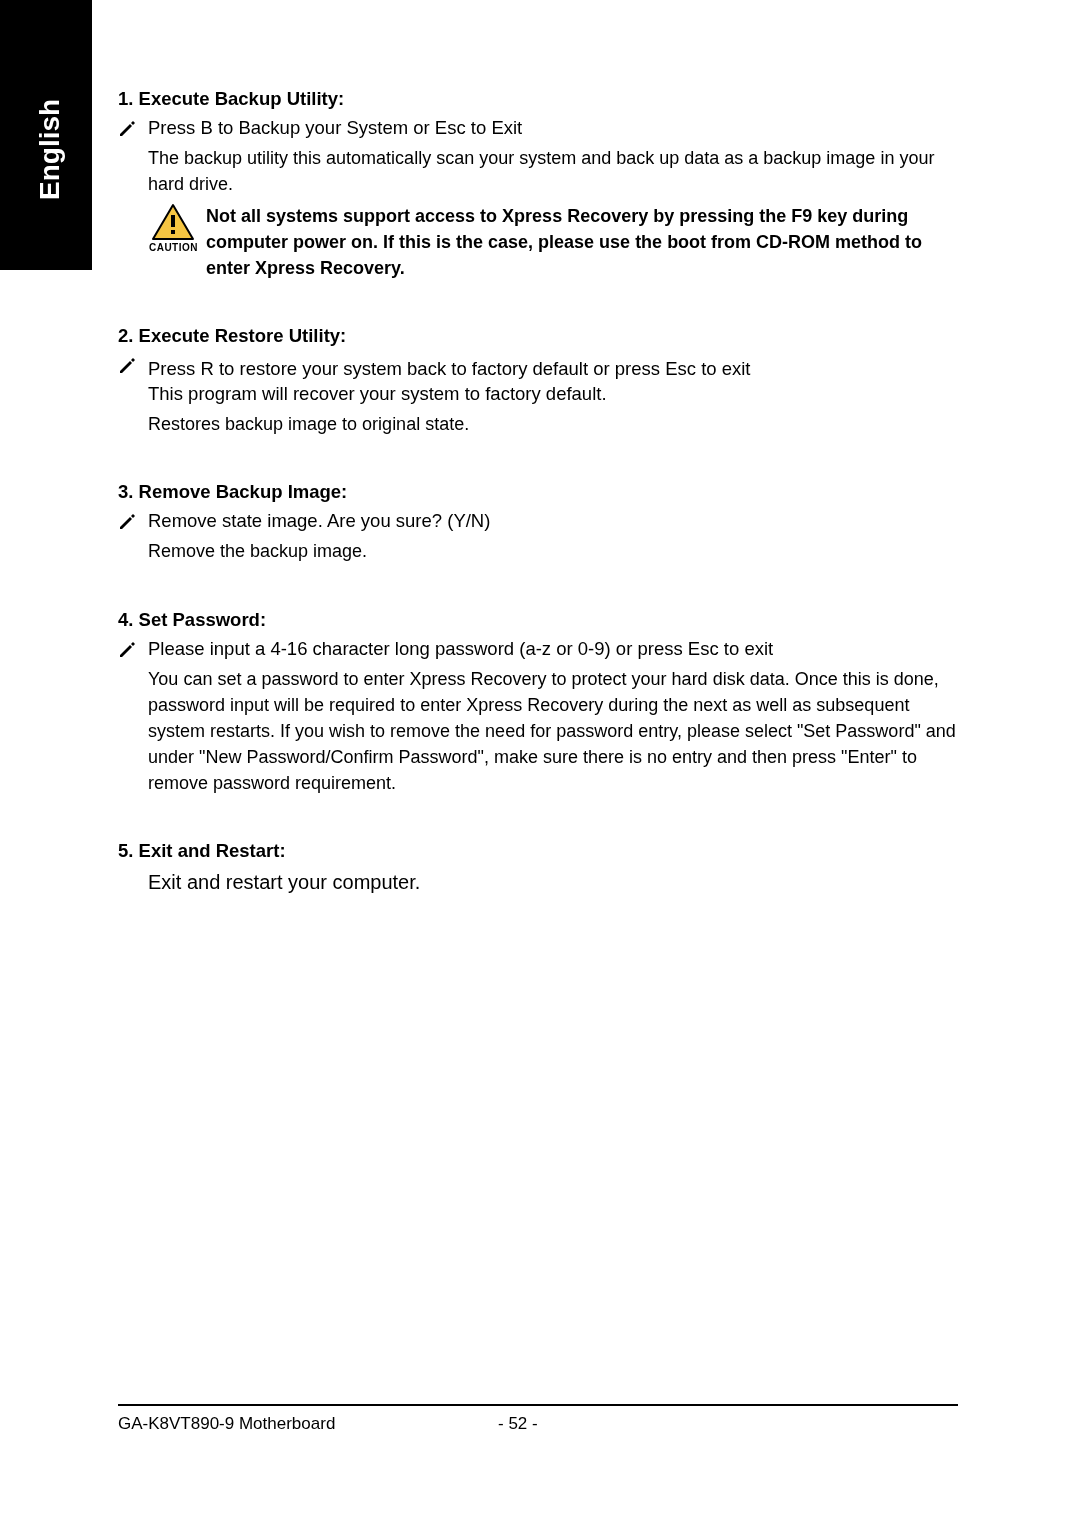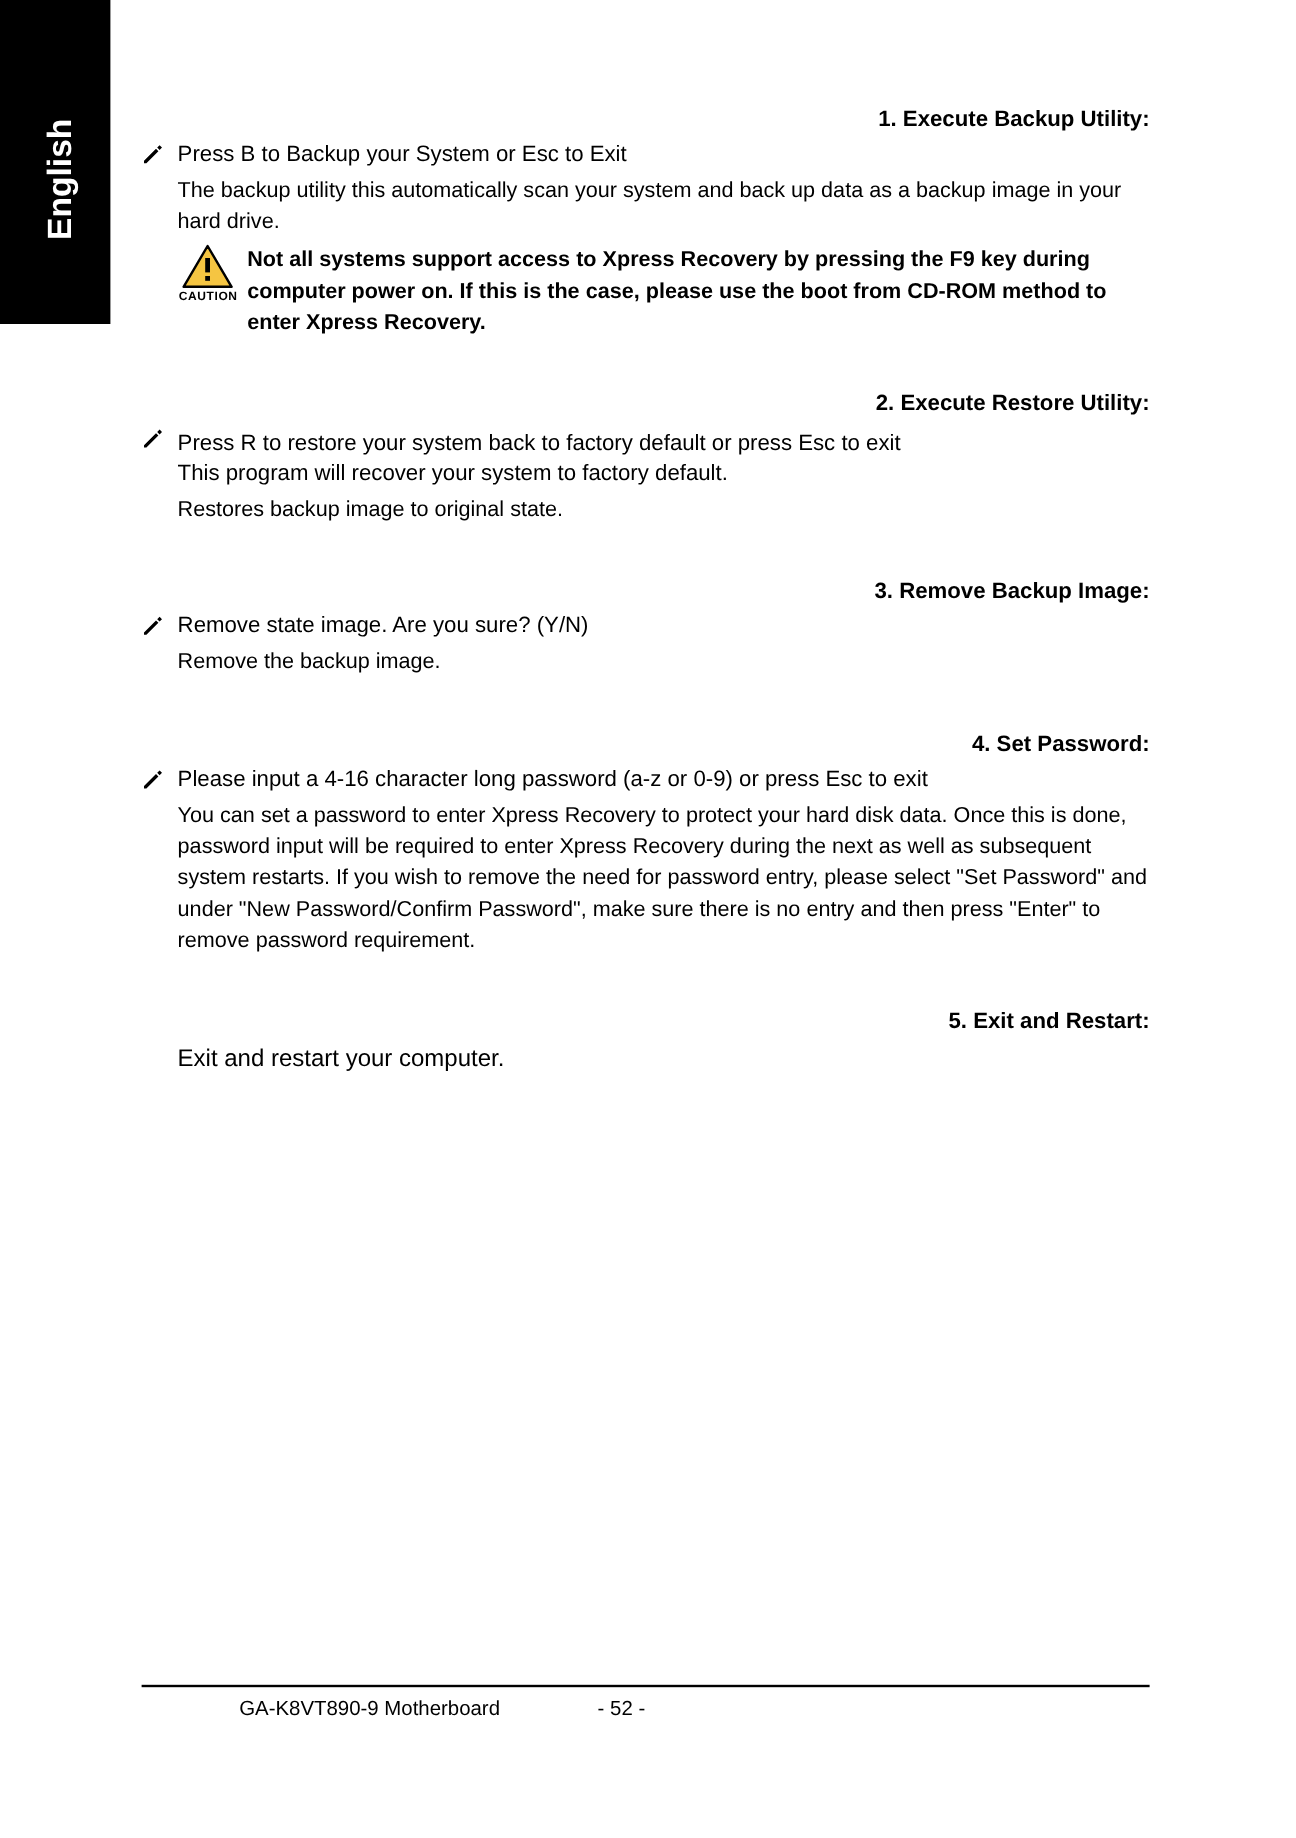--- a/index.html
+++ b/index.html
@@ -34,21 +34,20 @@
     position: absolute;
     left: 118px;
     top: 88px;
     width: 840px;
   }
   .heading {
     font-weight: bold;
     font-size: 18.5px;
     margin-bottom: 6px;
     margin-top: 18px;
-    text-align: right;
   }
   .heading:first-child { margin-top: 0; }
   .sub-row {
     display: flex;
     align-items: flex-start;
     margin-top: 2px;
   }
   .pencil-icon {
     width: 24px;
     flex: 0 0 24px;
@@ -107,21 +106,21 @@
   }
   .footer-rule {
     border: none;
     border-top: 2px solid #000;
     margin-bottom: 8px;
   }
   .footer-row {
     display: flex;
     font-size: 17px;
   }
-  .footer-left { flex: 1; text-align: center; }
+  .footer-left { flex: 1; }
   .footer-center { width: 80px; text-align: left; }
   .footer-right { flex: 1; }
 </style>
 </head>
 <body>
 
 <div class="side-tab">
   <div class="side-tab-text">English</div>
 </div>
 

